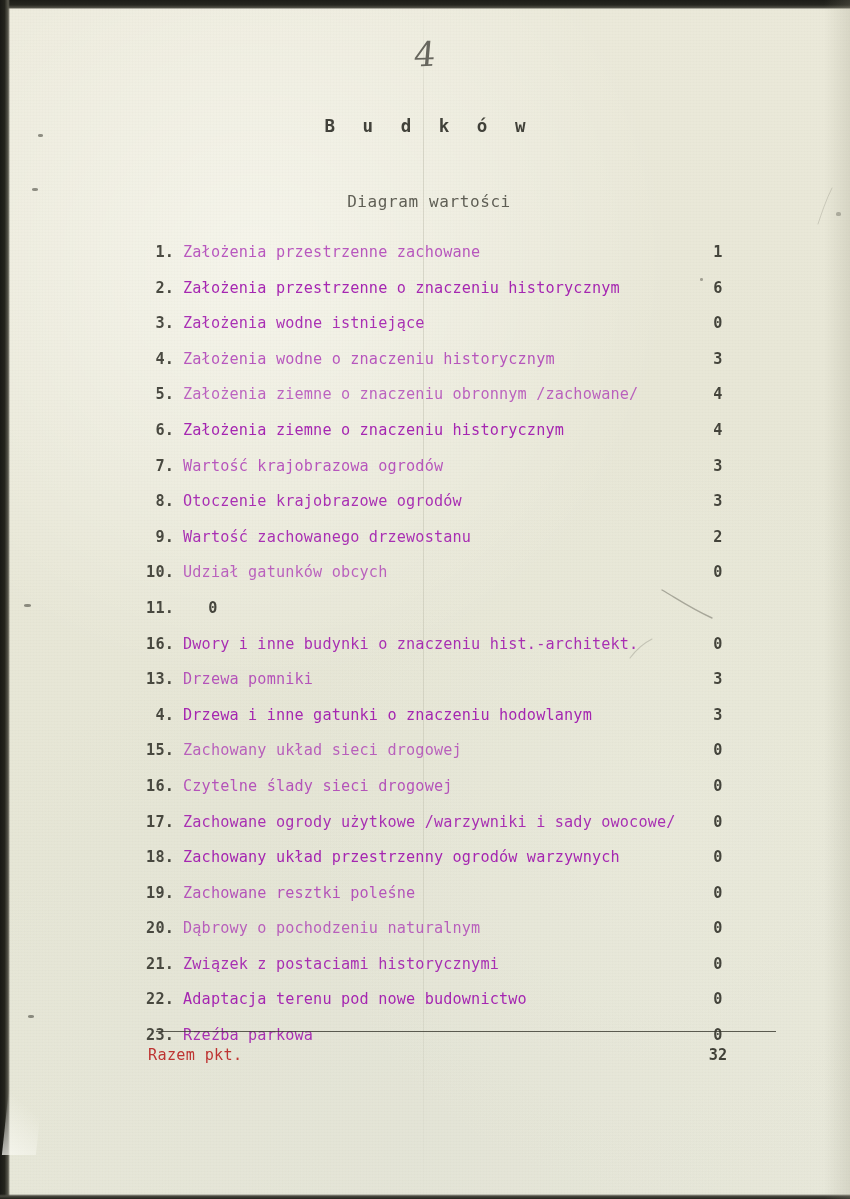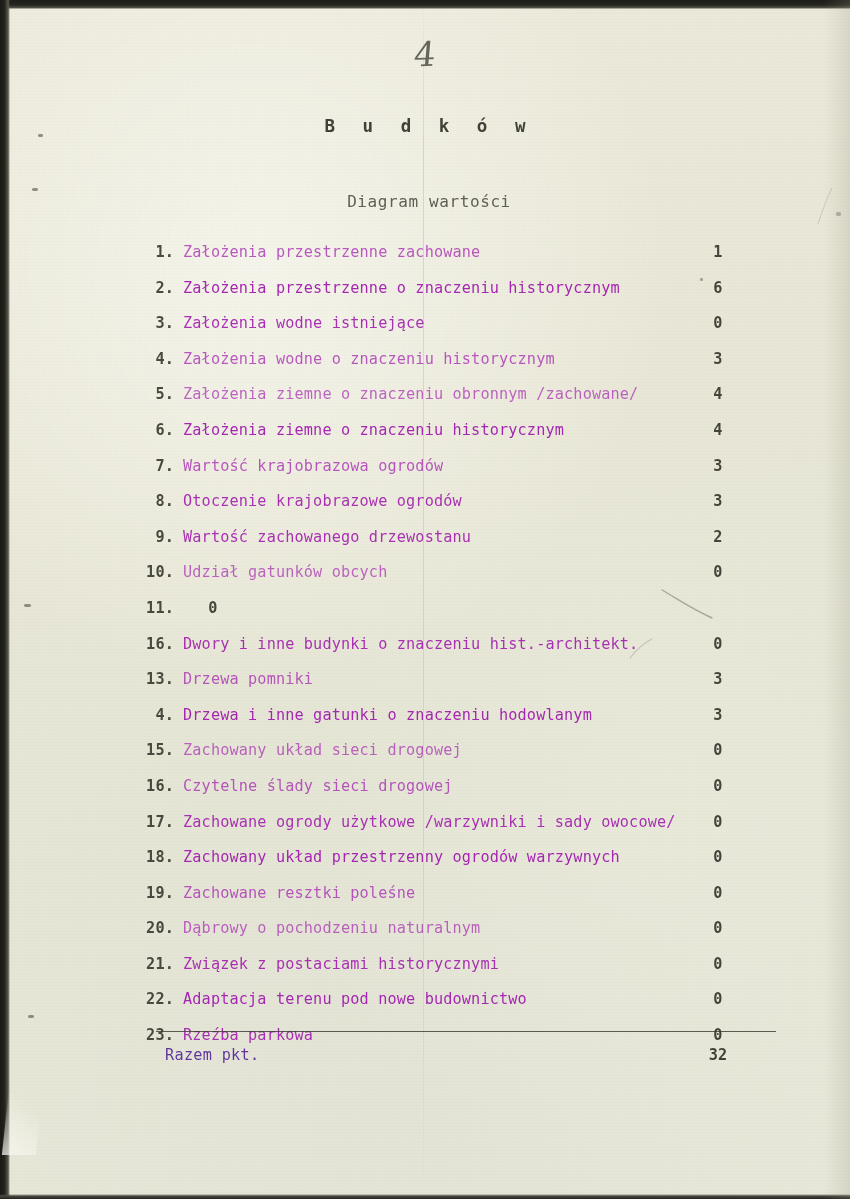--- a/index.html
+++ b/index.html
@@ -174,23 +174,23 @@
     left: 132px;
     top: 1046px;
     width: 616px;
     display: flex;
     align-items: baseline;
     font-size: 15.2px;
   }
 
   .total-label {
     flex: 0 0 auto;
-    margin-left: 33px;
+    margin-left: 16px;
     letter-spacing: 0.3px;
-    color: #4c1d95;
+    color: #b91c1c;
     opacity: 0.88;
   }
 
   .total-value {
     margin-left: auto;
     flex: 0 0 60px;
     text-align: center;
     font-weight: 700;
     color: #33332b;
     opacity: 0.92;

